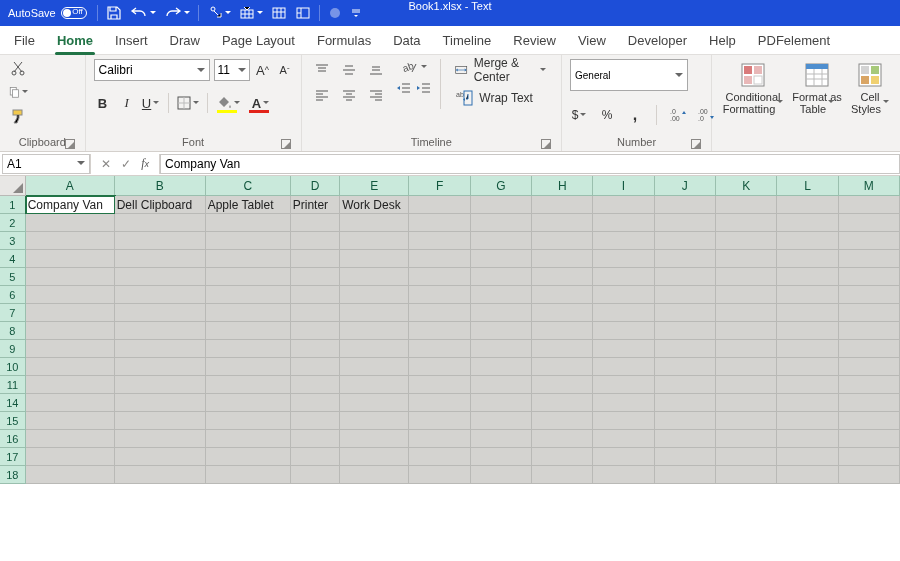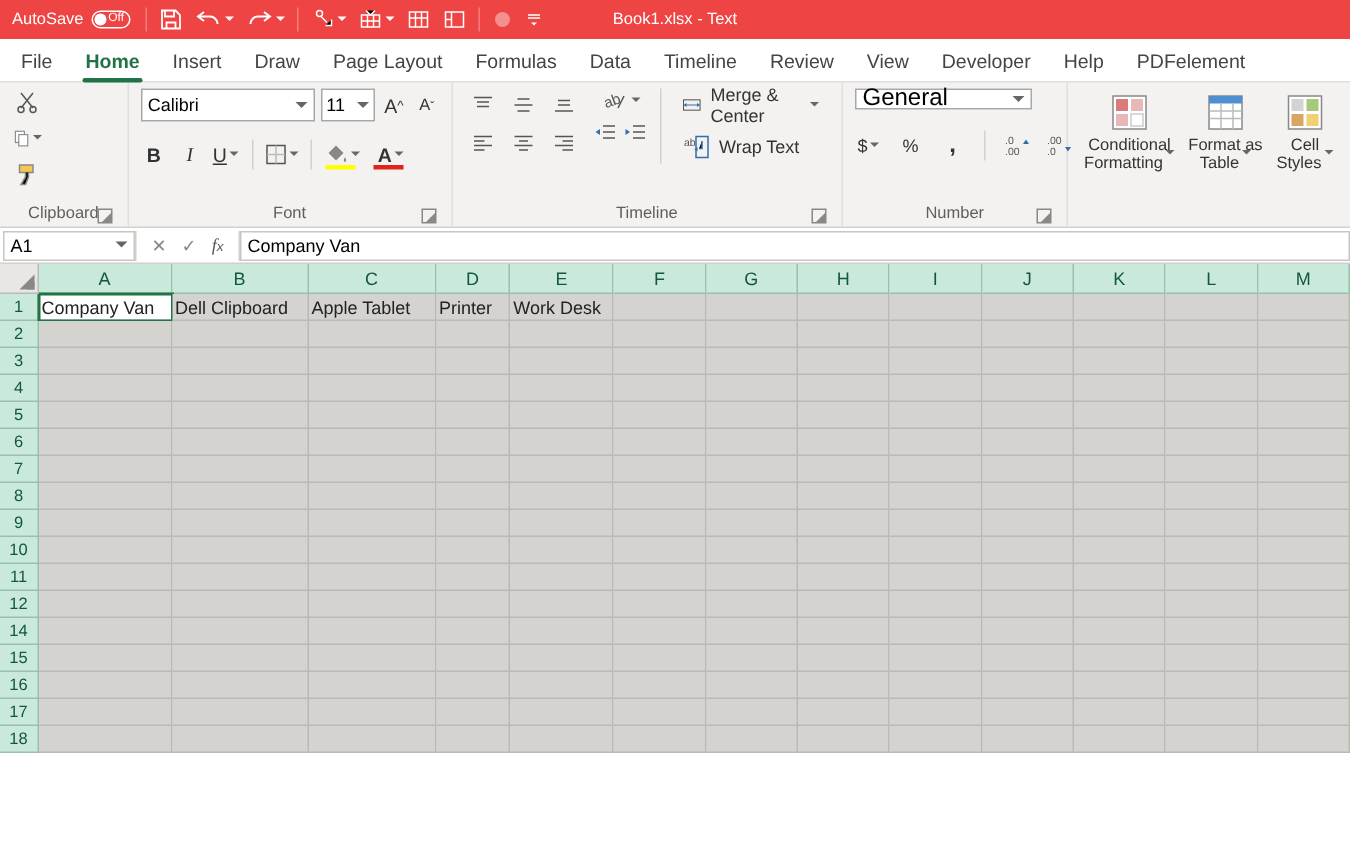--- a/index.html
+++ b/index.html
@@ -1,19 +1,19 @@
 <!DOCTYPE html>
 <html><head>
 <meta charset="utf-8">
 <style>
   * { box-sizing: border-box; margin: 0; padding: 0; font-family: "Segoe UI", Arial, sans-serif; }
   body { width: 900px; height: 561px; overflow: hidden; background: #fff; font-size: 12px; }
 
   
-  .titlebar { height: 26px; background: #ef4444; display: flex; align-items: center; color: #fff; position: relative; font-size: 11px; }
+  .titlebar { height: 26px; background: #1d4ed8; display: flex; color: #fff; position: relative; font-size: 11px; }
   .autosave { margin-left: 8px; display: flex; align-items: center; gap: 5px; }
   .toggle-off { width: 26px; height: 12px; border: 1px solid #fff; border-radius: 6px; position: relative; }
   .toggle-off::after { content: ""; width: 8px; height: 8px; border-radius: 50%; background: #fff; position: absolute; left: 1px; top: 1px; }
   .toggle-off span { position:absolute; right:3px; top:-1px; font-size:8px; color:#fff;}
   .qat { display: flex; align-items: center; gap: 8px; margin-left: 10px; }
   .qat > span { display: inline-flex; align-items: center; }
   .title-center { position: absolute; left: 50%; transform: translateX(-50%); white-space: nowrap; }
   .qat-sep { width:1px; height:16px; background: rgba(255,255,255,.3);}
   svg.ico { display:block; }
 
@@ -52,21 +52,21 @@
   .color-bar { position:absolute; left:1px; right:5px; bottom:0; height:3px; }
   .vl-sep { width:1px; height:20px; background:#d4d0cc; margin:0 2px;}
 
   
   .align-grid { display:grid; grid-template-columns:repeat(3,24px); grid-auto-rows:22px; gap:3px;}
   .al-btn{display:flex;align-items:center;justify-content:center;}
   .wrap-merge{display:flex;flex-direction:column;gap:6px;}
   .w-btn{border:1px solid transparent;height:22px;padding:0 6px;display:flex;align-items:center;gap:6px;font-size:12px;color:#333;}
 
   
-  .num-select{width:118px;height:14px;border:1px solid #a8a8a8;background:#fff;display:flex;align-items:center;justify-content:space-between;padding:0 4px;font-size:16px;}
+  .num-select{width:118px;height:32px;border:1px solid #a8a8a8;background:#fff;display:flex;align-items:center;justify-content:space-between;padding:0 4px;font-size:10px;}
   .num-row{display:flex;gap:10px;margin-top:8px;align-items:center;}
 
   
   .styles-col{display:flex;flex-direction:column;align-items:center;font-size:11px;color:#333;width:58px;gap:2px;padding-top:2px;}
   .styles-col .lbl{text-align:center;line-height:1.1;}
 
   
   .fbar { height:24px; border-bottom:1px solid #d4d0cc; display:flex; align-items:center; background:#fff;}
   .namebox{ width:88px;height:20px;border:1px solid #c8c6c4;margin-left:2px;display:flex;align-items:center;justify-content:space-between;padding:0 4px;font-size:12px;}
   .fbar-mid{display:flex;align-items:center;gap:10px;margin:0 10px;color:#8a8886;}
@@ -620,36 +620,20 @@
         <div class="cell" style="width: 62px;"></div>
         <div class="cell" style="width: 62px;"></div>
         <div class="cell" style="width: 62px;"></div>
         <div class="cell" style="width: 62px;"></div>
         <div class="cell" style="width: 62px;"></div>
         <div class="cell" style="width: 62px;"></div>
         <div class="cell" style="width: 62px;"></div>
         <div class="cell" style="width: 62px;"></div>
       </div>
       <div class="row">
-        <div class="row-h">12</div>
-        <div class="cell" style="width: 90px;"></div>
-        <div class="cell" style="width: 92px;"></div>
-        <div class="cell" style="width: 86px;"></div>
-        <div class="cell" style="width: 50px;"></div>
-        <div class="cell" style="width: 70px;"></div>
-        <div class="cell" style="width: 62px;"></div>
-        <div class="cell" style="width: 62px;"></div>
-        <div class="cell" style="width: 62px;"></div>
-        <div class="cell" style="width: 62px;"></div>
-        <div class="cell" style="width: 62px;"></div>
-        <div class="cell" style="width: 62px;"></div>
-        <div class="cell" style="width: 62px;"></div>
-        <div class="cell" style="width: 62px;"></div>
-      </div>
-      <div class="row">
         <div class="row-h">14</div>
         <div class="cell" style="width: 90px;"></div>
         <div class="cell" style="width: 92px;"></div>
         <div class="cell" style="width: 86px;"></div>
         <div class="cell" style="width: 50px;"></div>
         <div class="cell" style="width: 70px;"></div>
         <div class="cell" style="width: 62px;"></div>
         <div class="cell" style="width: 62px;"></div>
         <div class="cell" style="width: 62px;"></div>
         <div class="cell" style="width: 62px;"></div>

